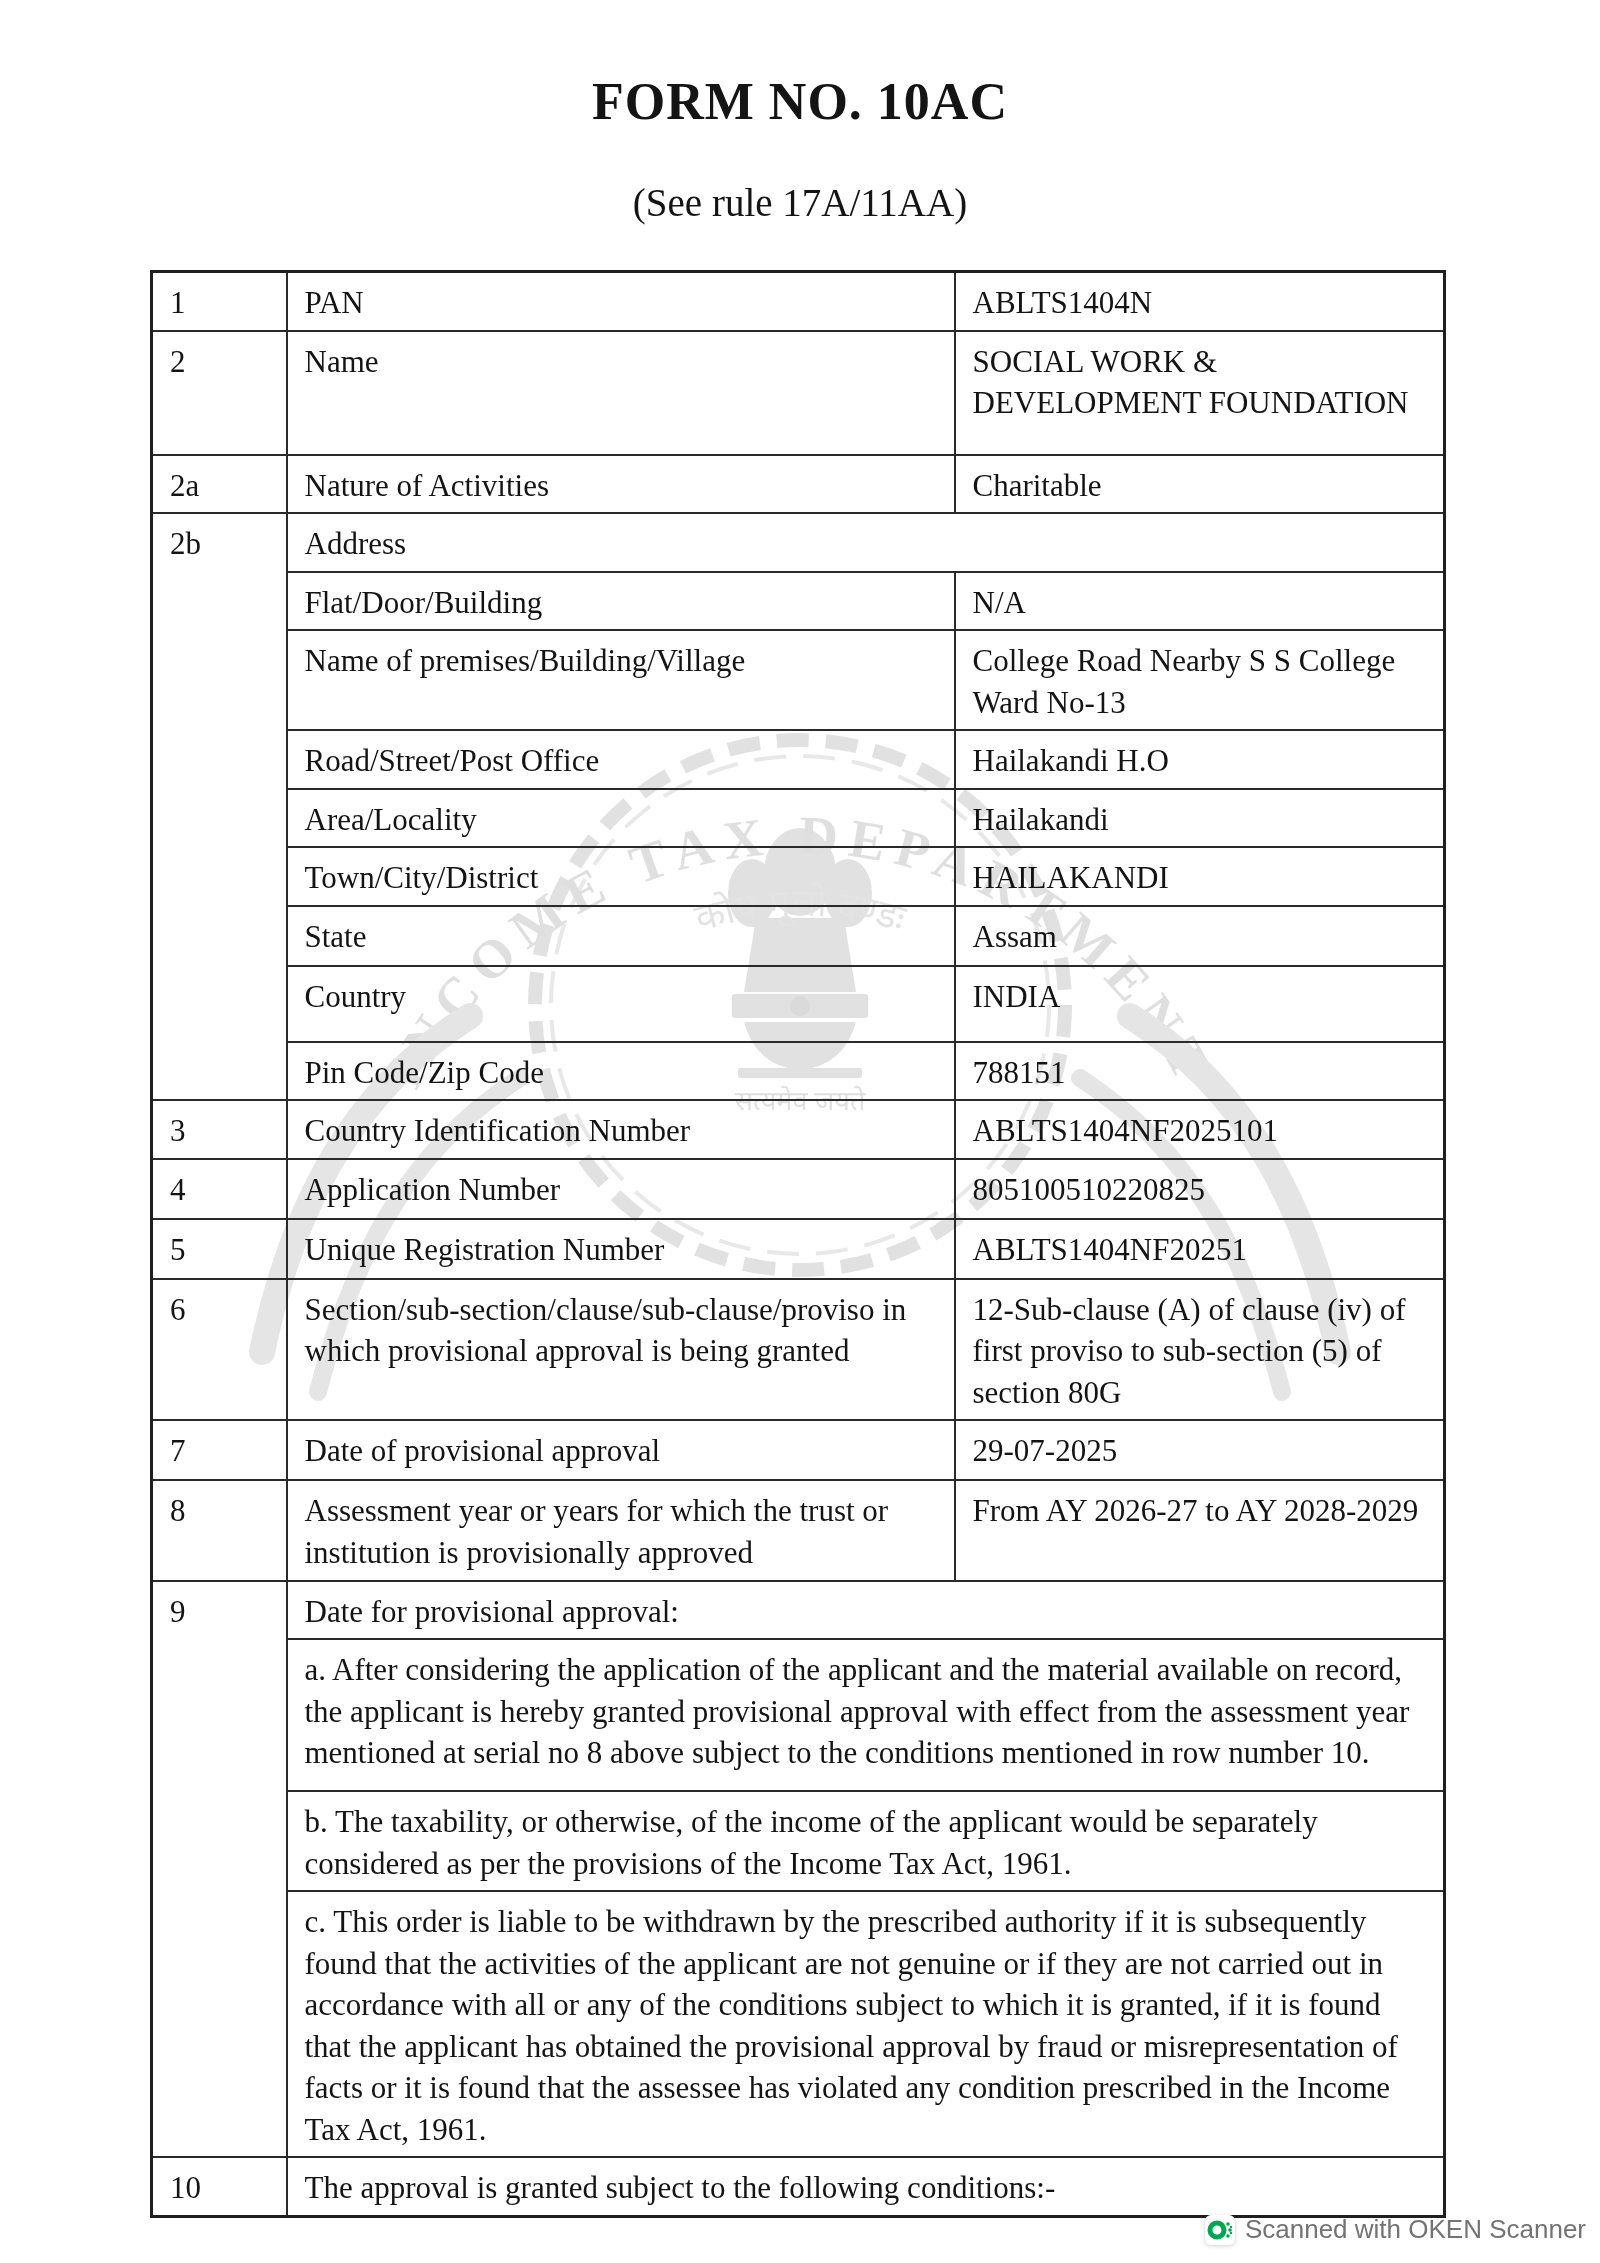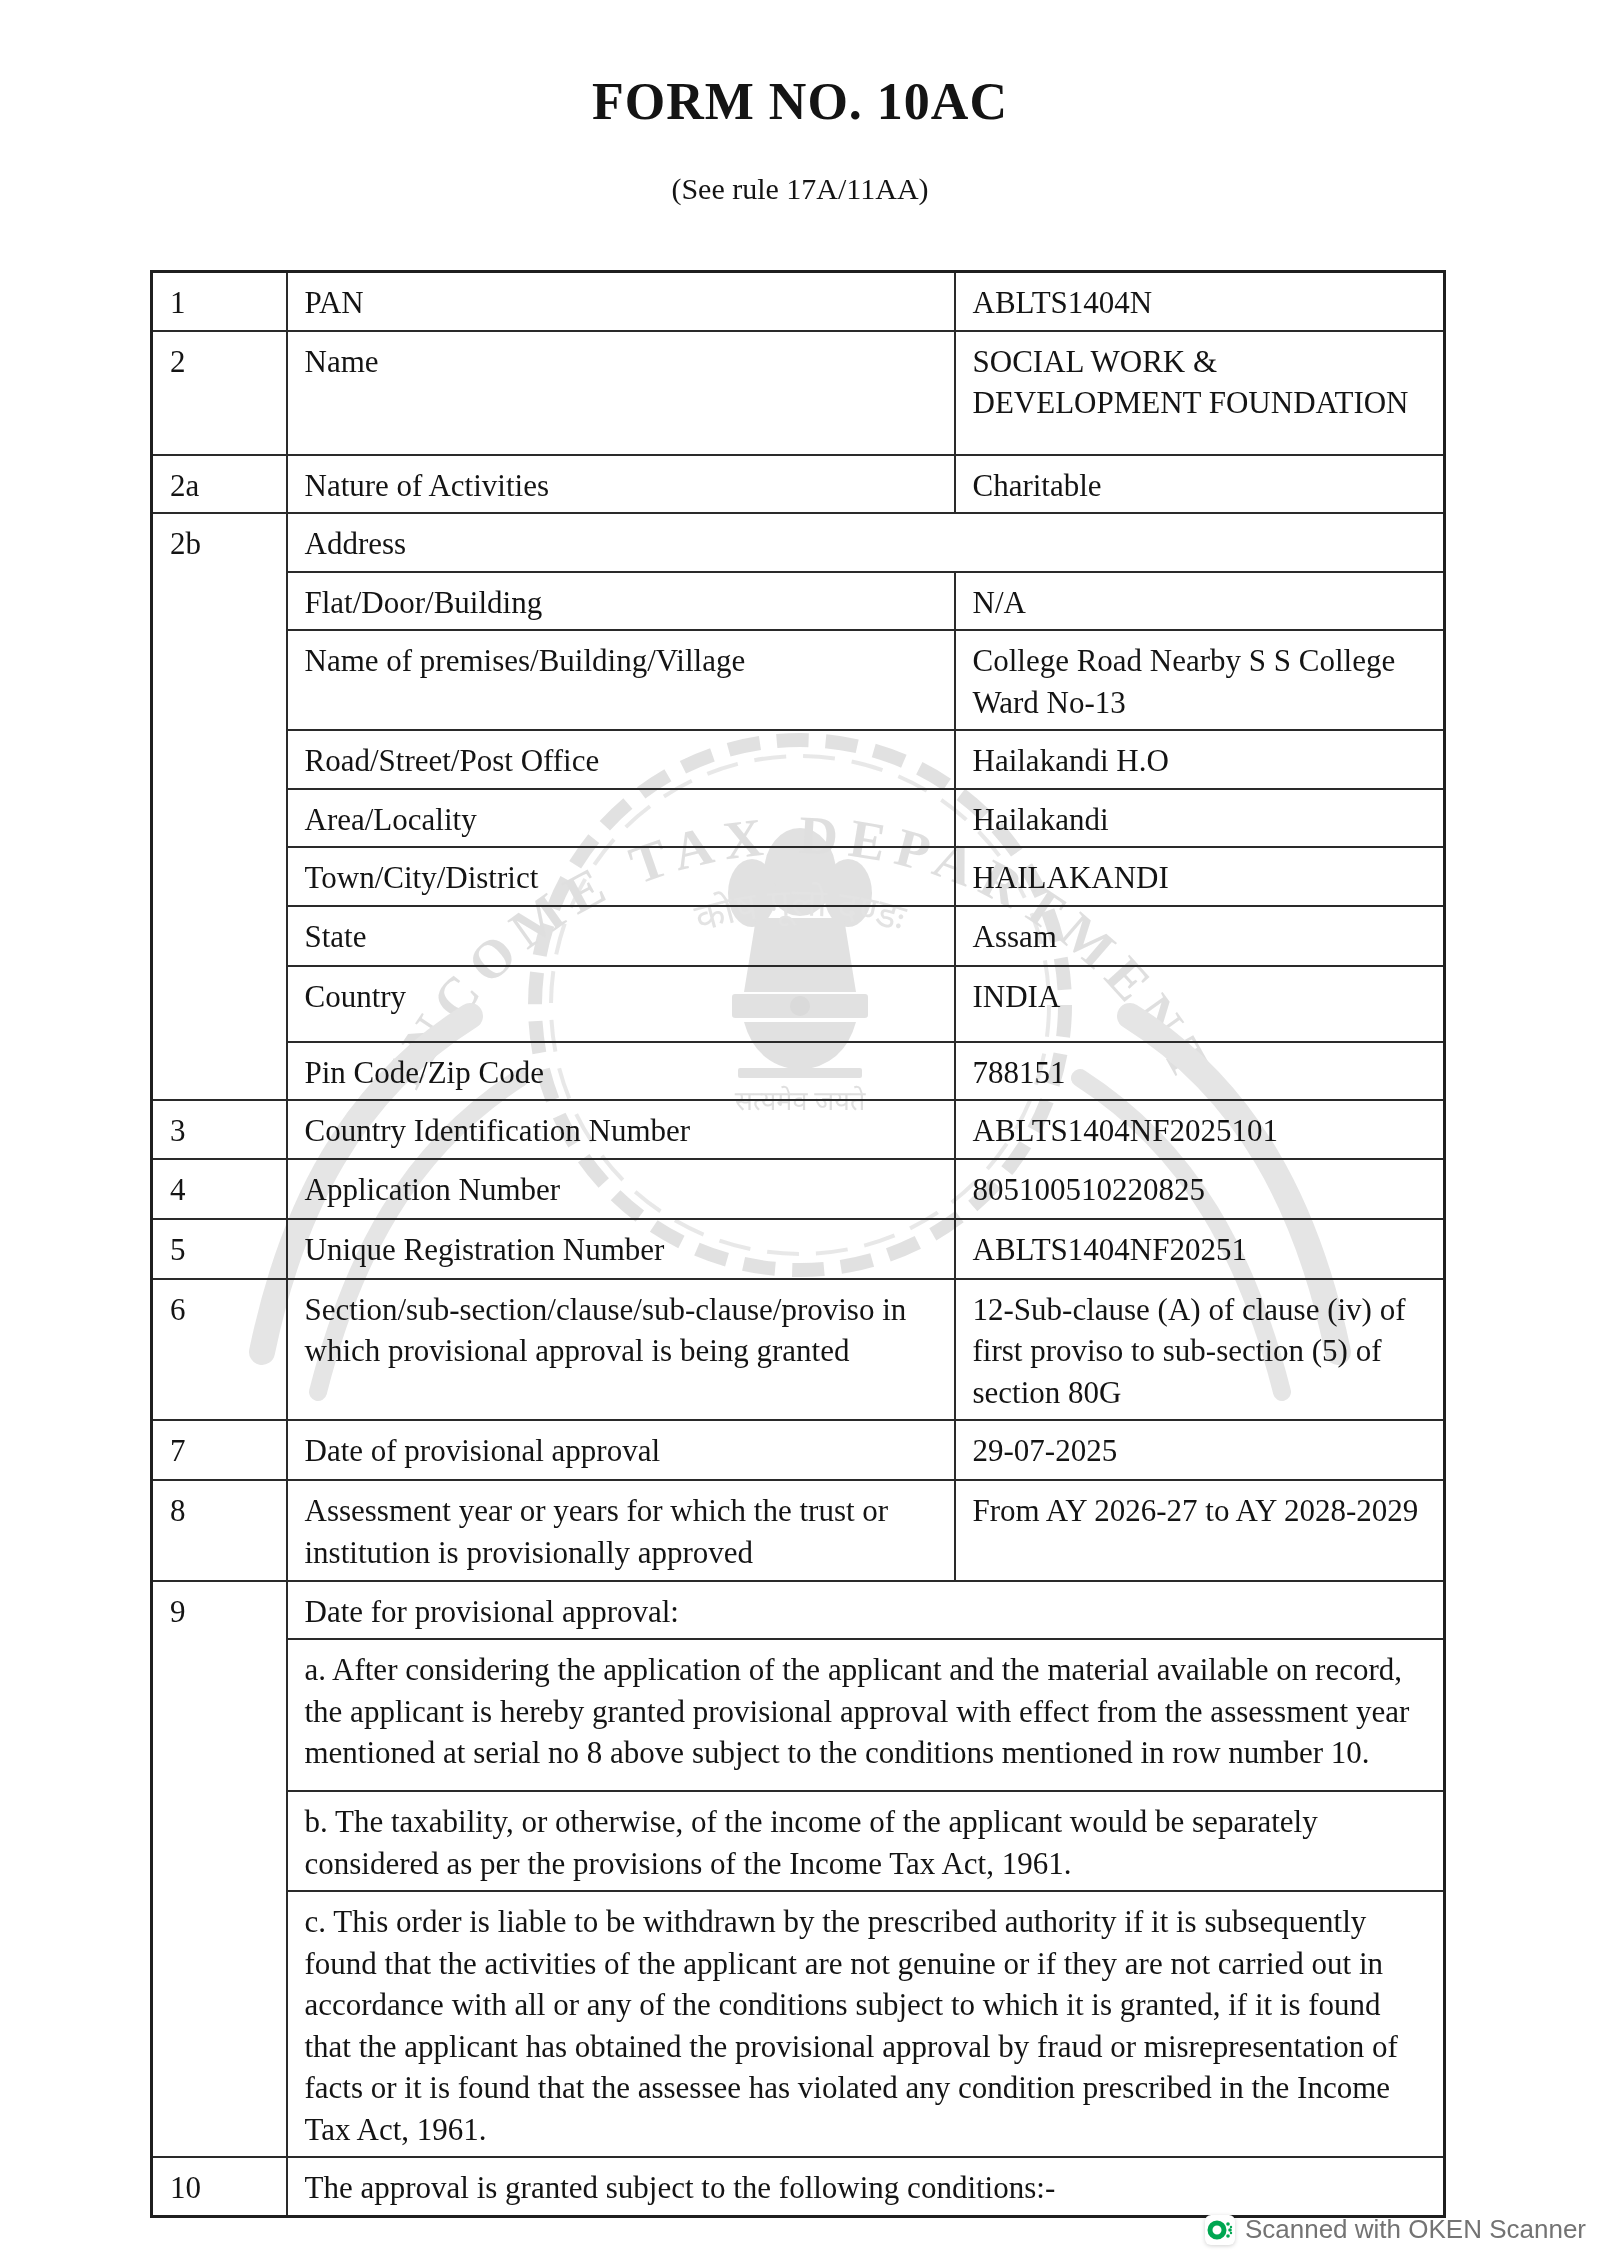--- a/index.html
+++ b/index.html
@@ -2,21 +2,21 @@
 <html><head>
 <meta charset="utf-8">
 <style>
   html,body { margin:0; padding:0; background:#ffffff; }
   .page {
     position:relative; width:1600px; height:2263px; background:#ffffff;
     font-family:"Liberation Serif", serif; color:#141414; overflow:hidden;
   }
   .centered { position:absolute; left:0; width:100%; text-align:center; }
   .doc-title { top:52px; font-size:52px; font-weight:bold; letter-spacing:1px;margin-top:20px; }
-  .doc-sub1  { top:172px; font-size:30px; }
+  .doc-sub1  { top:180px; font-size:39px; }
   .doc-sub2  { top:210px; font-size:31px; }
 
   table.form {
     position:absolute; left:150px; top:270px; width:1293px;
     border-collapse:collapse; table-layout:fixed; background:transparent; z-index:2;
   }
   table.form td {
     border:2px solid #2a2a2a; vertical-align:top;
     font-size:31px; line-height:1.34;
     padding:9px 14px 6px 17px; overflow:hidden; word-wrap:break-word;

